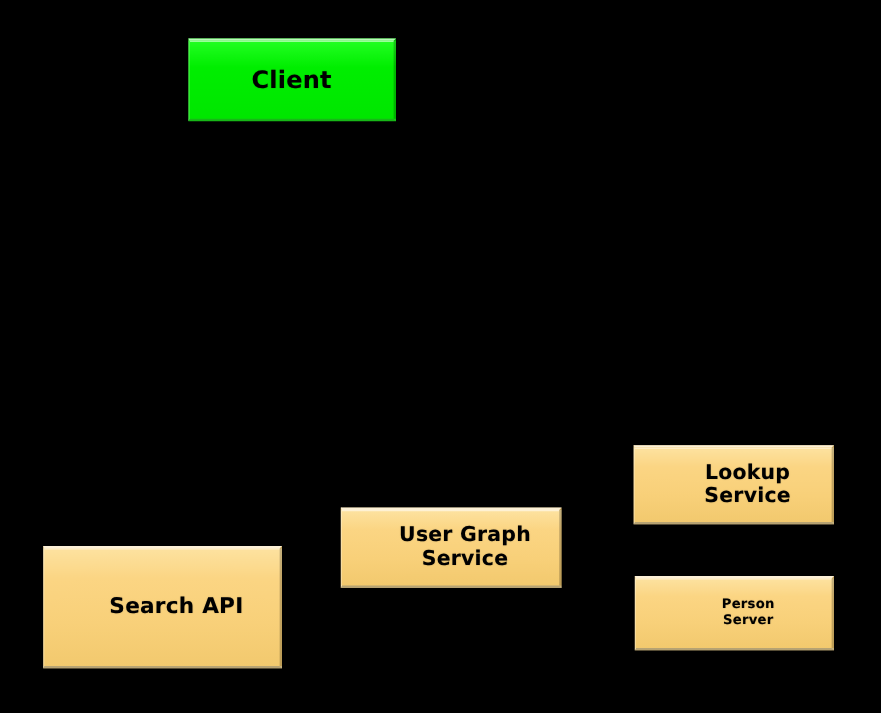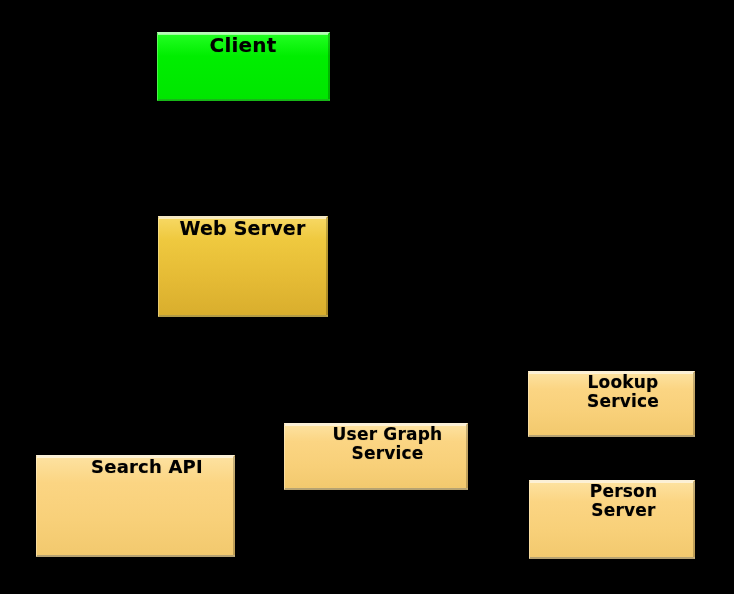--- a/index.html
+++ b/index.html
@@ -15,21 +15,21 @@
     background: #000000;
     overflow: hidden;
     font-family: "DejaVu Sans", sans-serif;
   }
 
   
   .node {
     position: absolute;
     box-sizing: border-box;
     display: flex;
-    align-items: flex-start;
+    align-items: center;
     justify-content: center;
     text-align: center;
     color: #000000;
     font-weight: bold;
     letter-spacing: 0.2px;
     line-height: 1.14;
     user-select: none;
   }
   .node .label {
     display: block;
@@ -59,21 +59,21 @@
   .fill-cream {
     background: linear-gradient(180deg, #fde2a0 0%, #fbd583 26%, #f8d079 64%, #f2c96e 100%);
     padding-left: 24px;
   }
 
   
   #node-client        { left:157px; top:32px;  width:173px; height:69px;  font-size:20px; }
   #node-web-server    { left:158px; top:216px; width:170px; height:101px; font-size:19px; }
   #node-lookup        { left:528px; top:371px; width:167px; height:66px;  font-size:17px; }
   #node-user-graph    { left:284px; top:423px; width:184px; height:67px;  font-size:17px; }
-  #node-person-server { left:529px; top:480px; width:166px; height:79px;  font-size:17px; }
+  #node-person-server { left:529px; top:480px; width:166px; height:62px;  font-size:11px; }
   #node-search-api    { left:36px;  top:455px; width:199px; height:102px; font-size:18px; }
 
   
   #edges {
     position: absolute;
     left: 0; top: 0;
     width: 734px;
     height: 594px;
     pointer-events: none;
   }
@@ -89,23 +89,20 @@
     <line x1="200" y1="317" x2="121" y2="455"></line>
     <line x1="290" y1="317" x2="369" y2="423"></line>
     <line x1="328" y1="300" x2="528" y2="404"></line>
     <line x1="611" y1="437" x2="611" y2="480"></line>
   </svg>
 
   <div id="node-client" class="node bevel fill-green">
     <span class="label">Client</span>
   </div>
 
-  <div id="node-web-server" class="node bevel fill-amber">
-    <span class="label">Web Server</span>
-  </div>
 
   <div id="node-lookup" class="node bevel fill-cream">
     <span class="label">Lookup
 Service</span>
   </div>
 
   <div id="node-user-graph" class="node bevel fill-cream">
     <span class="label">User Graph
 Service</span>
   </div>

